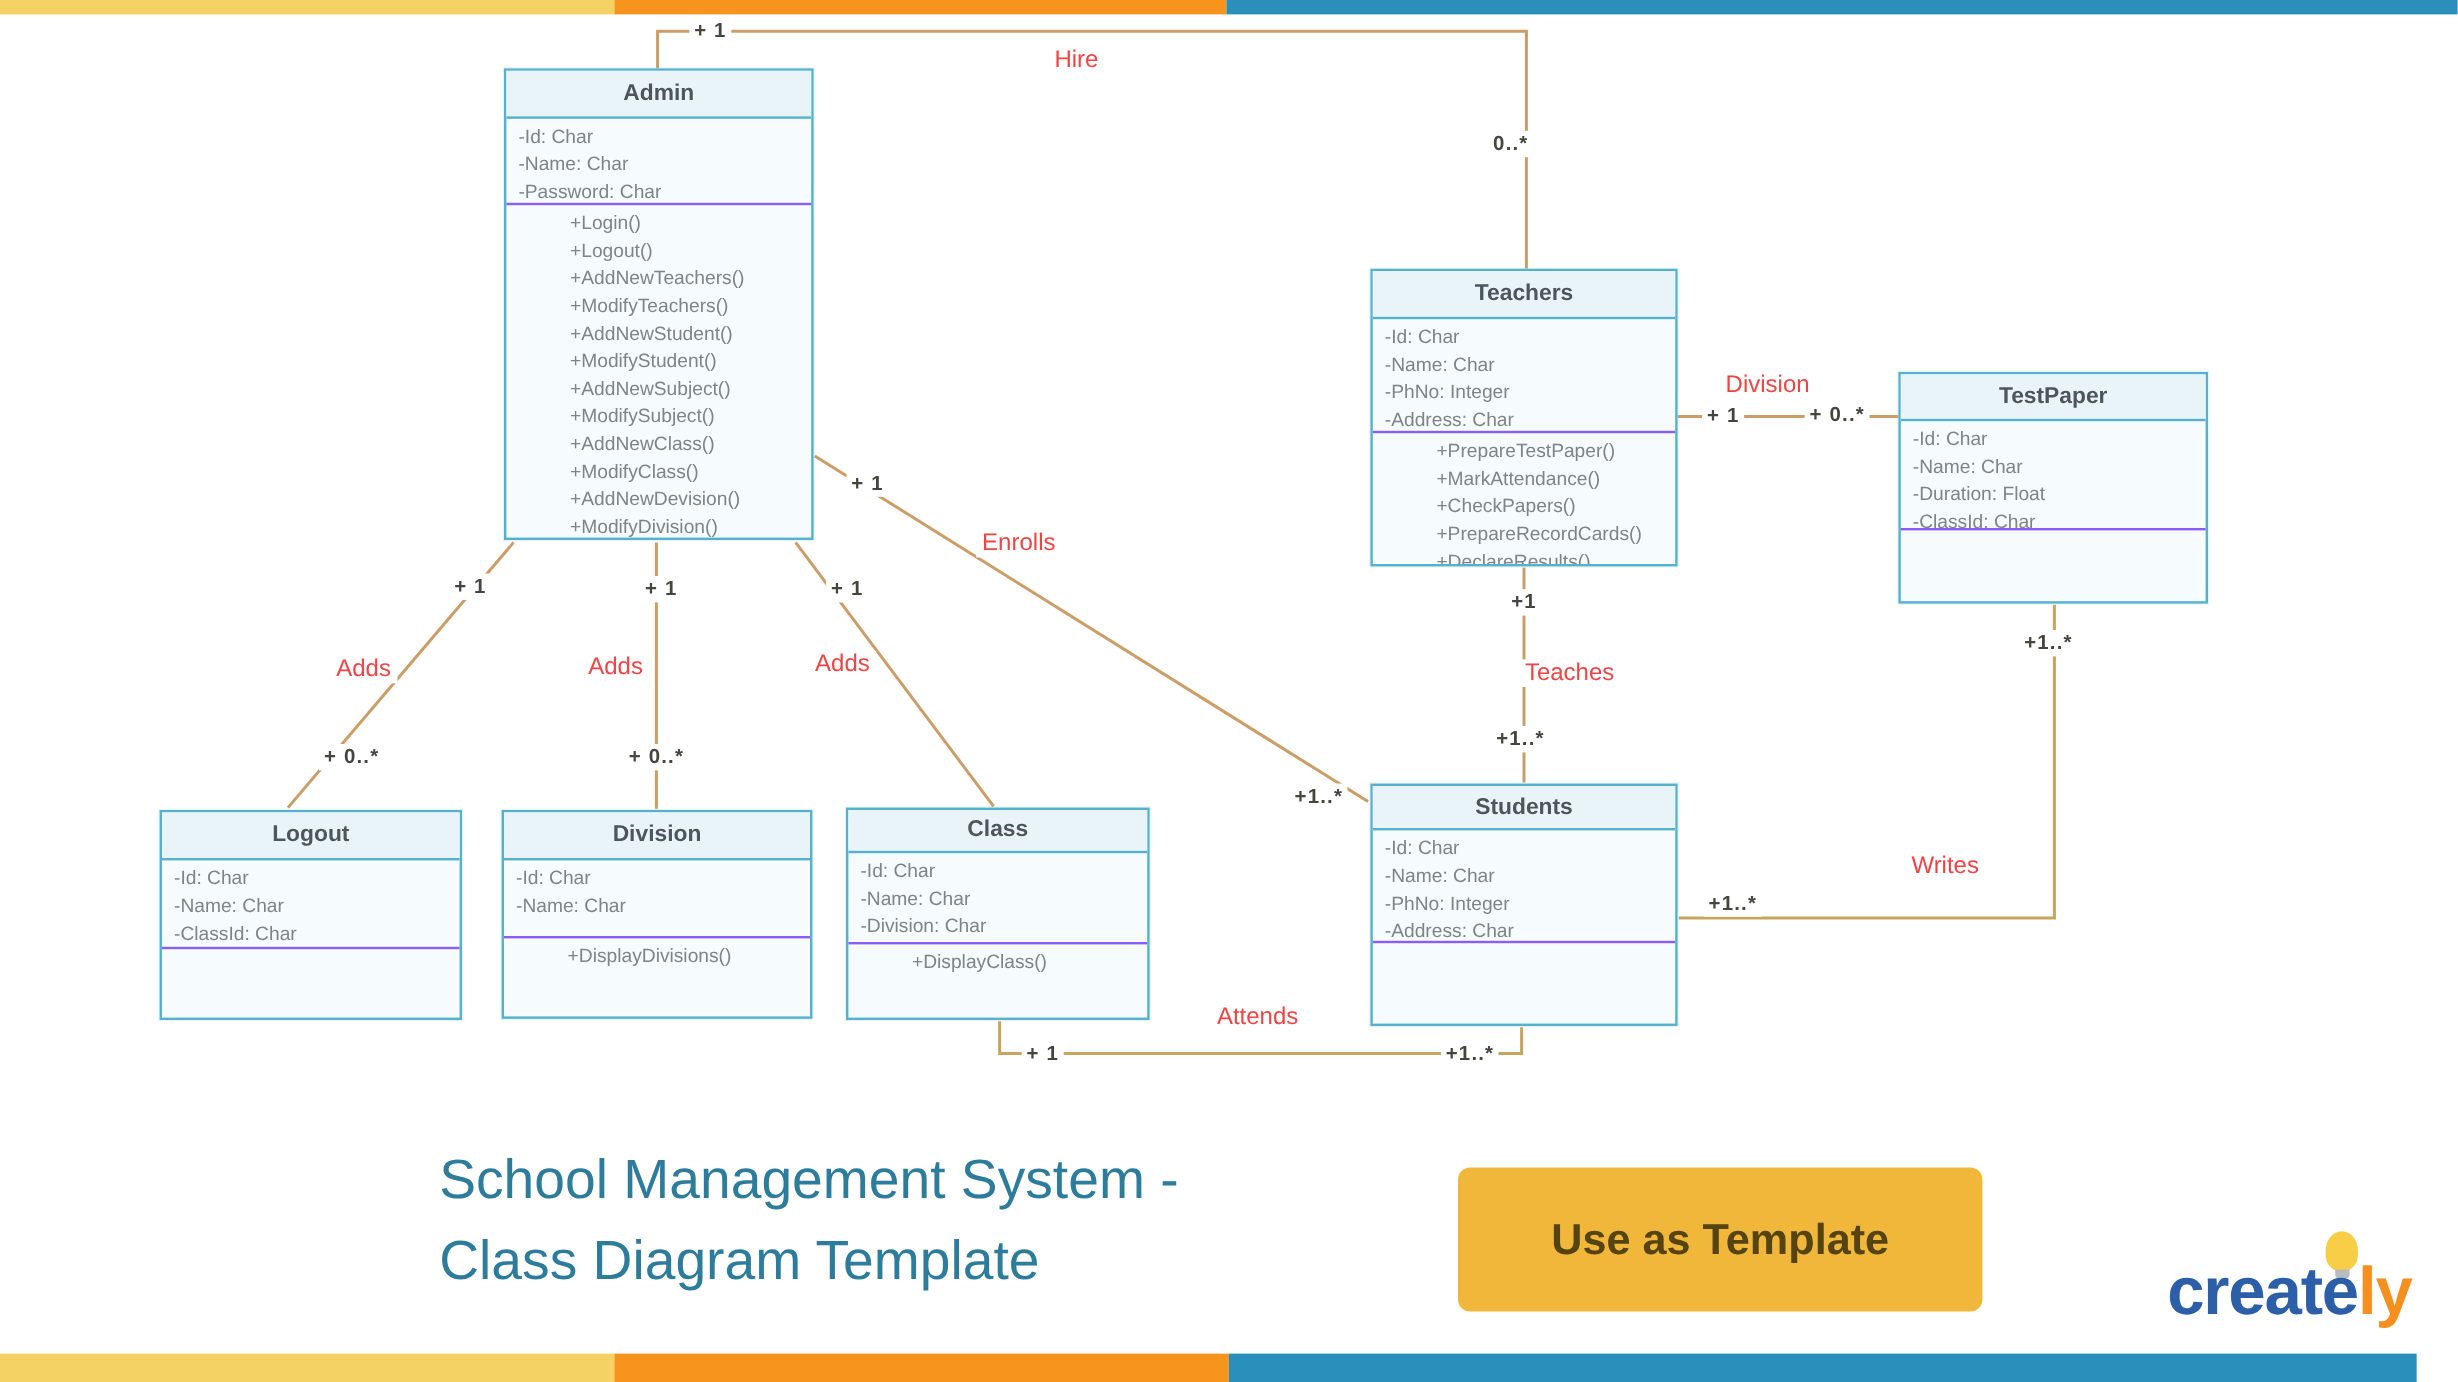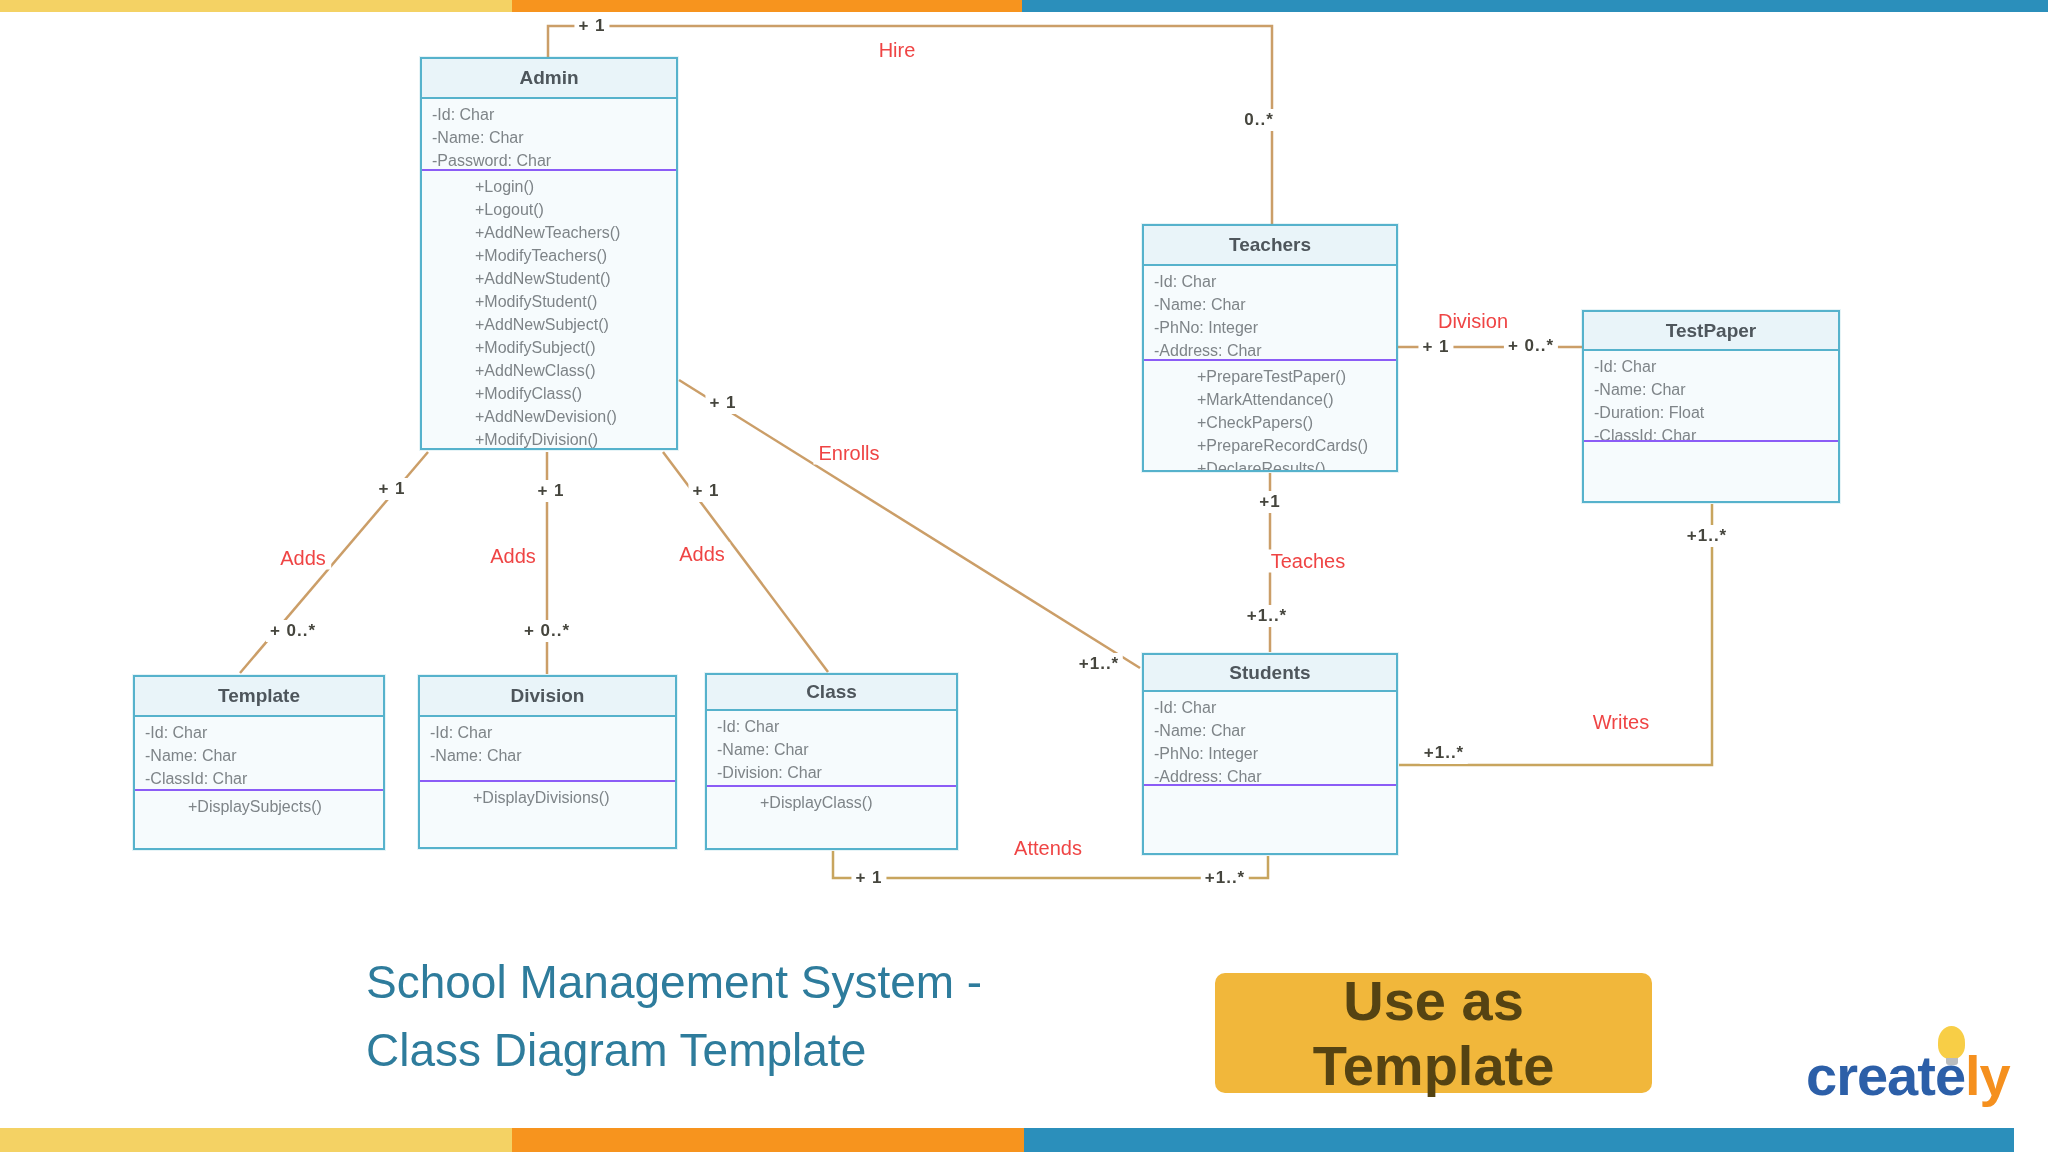--- a/index.html
+++ b/index.html
@@ -34,21 +34,21 @@
        font-weight:bold;color:#45453d;background:#fff;padding:1px 4px;
        white-space:nowrap;letter-spacing:1px;}
   .elabel{position:absolute;transform:translate(-50%,-50%);font-size:20px;
        color:#ef4444;background:#fff;padding:0 5px;white-space:nowrap;}
 
   .headline{position:absolute;left:366px;top:948px;font-size:46px;
        line-height:68px;color:#2e7c9c;}
   .cta{position:absolute;left:1215px;top:973px;width:437px;height:120px;
        background:#f1b73b;border:none;border-radius:10px;cursor:pointer;
        font-family:"Liberation Sans",sans-serif;
-       font-size:56px;font-weight:bold;color:#554312;
+       font-size:36px;font-weight:bold;color:#554312;
        display:flex;align-items:center;justify-content:center;}
   .logo{position:absolute;left:1806px;top:1048px;font-size:56px;font-weight:bold;
        letter-spacing:-1px;line-height:56px;}
   .logo-create{color:#2c5fa8;}
   .logo-ly{color:#f5901e;}
   .bulb{position:absolute;left:1938px;top:1026px;width:27px;height:33px;
        background:#f8ce46;border-radius:50% 50% 42% 42%;}
   .bulb-base{position:absolute;left:1946px;top:1058px;width:12px;height:7px;
        background:#b9bcbe;border-radius:0 0 3px 3px;}
 </style>
@@ -128,28 +128,25 @@
   <div class="uml-title" style="height:35px">Students</div>
   <div class="uml-attrs" style="height:94px">
       <div>-Id: Char</div>
       <div>-Name: Char</div>
       <div>-PhNo: Integer</div>
       <div>-Address: Char</div>
     </div>
 </div>
 
 <div class="uml" style="left:133px;top:675px;width:252px;height:175px">
-  <div class="uml-title" style="height:38px">Template</div>
+  <div class="uml-title" style="height:38px">Logout</div>
   <div class="uml-attrs" style="height:74px">
       <div>-Id: Char</div>
       <div>-Name: Char</div>
       <div>-ClassId: Char</div>
-    </div>
-  <div class="uml-methods">
-      <div>+DisplaySubjects()</div>
     </div>
 </div>
 
 <div class="uml" style="left:418px;top:675px;width:259px;height:174px">
   <div class="uml-title" style="height:38px">Division</div>
   <div class="uml-attrs" style="height:65px">
       <div>-Id: Char</div>
       <div>-Name: Char</div>
     </div>
   <div class="uml-methods">

